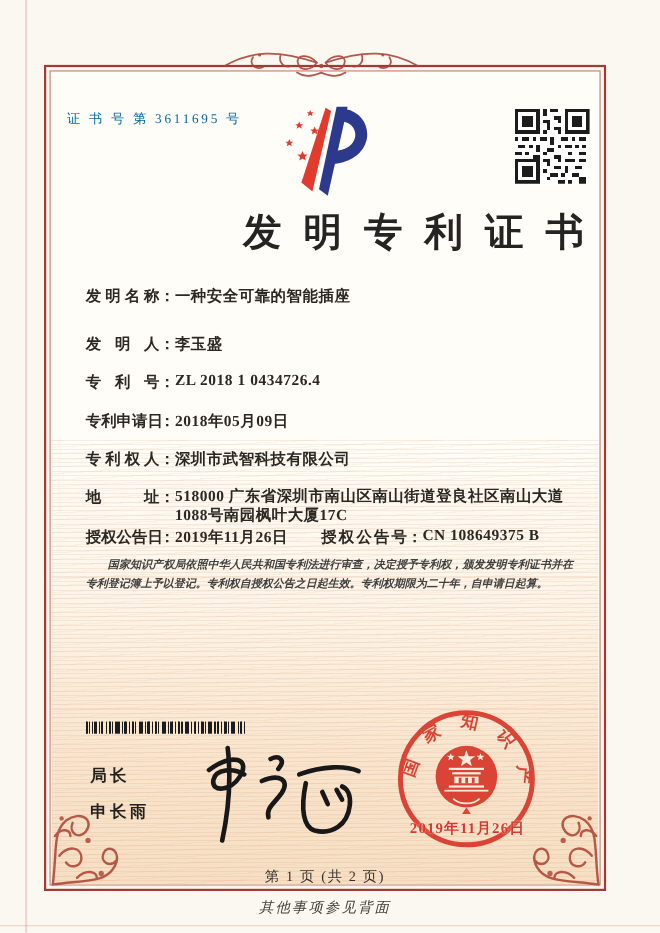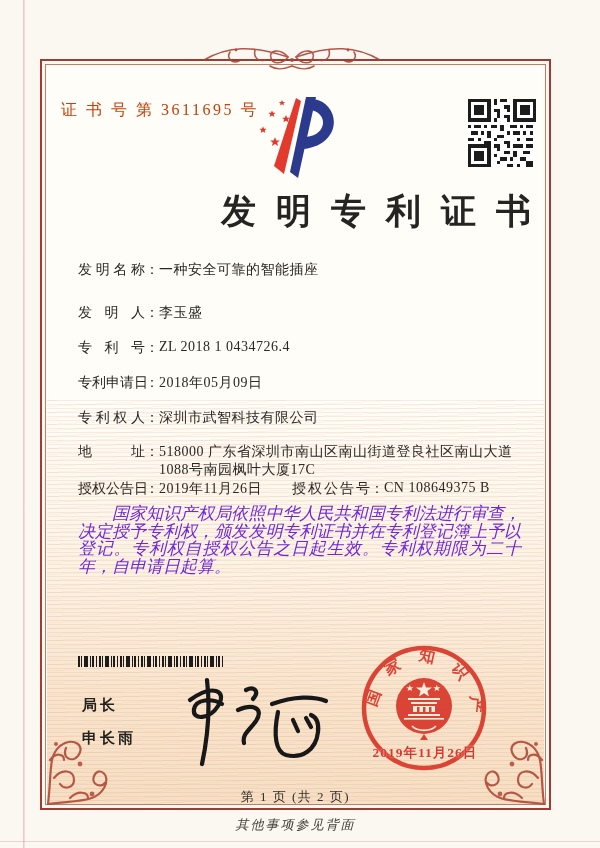--- a/index.html
+++ b/index.html
@@ -31,37 +31,37 @@
       repeating-linear-gradient(177deg, rgba(222,160,112,.10) 0 1px, rgba(0,0,0,0) 1px 6px),
       linear-gradient(180deg, rgba(250,233,214,0) 0%, rgba(249,229,205,.35) 35%, rgba(247,223,196,.85) 75%, #f6dfc4 100%);
   }
 
   .ornament-top { left:200px; top:40px; }
   .corner-flourish { pointer-events:none; }
   .corner-left  { left:44px;  top:694px; }
   .corner-right { left:448px; top:694px; transform:scaleX(-1); }
 
   
-  .cert-no { left:61px; top:100px; font-size:16px; letter-spacing:2.5px; color:#c2410c; }
+  .cert-no { left:61px; top:100px; font-size:12px; letter-spacing:2.5px; color:#0369a1; }
   .logo { left:246px; top:92px; }
   .qr { left:468px; top:99px; width:68px; height:68px; }
   .title { left:40px; top:188px; width:511px; text-align:right;
     font-size:35px; font-weight:600; letter-spacing:20px; text-indent:20px; color:#262422; }
 
   
-  .row { left:78px; width:450px; font-size:14px; color:#2b2824; white-space:nowrap; }
+  .row { left:78px; width:450px; font-size:14px; color:#2b2824; white-space:nowrap;font-weight:bold; }
   .lbl { display:inline-block; width:67px; text-align:justify; text-align-last:justify; vertical-align:top; }
   .colon { display:inline-block; width:14px; vertical-align:top; }
   .val { display:inline-block; vertical-align:top; letter-spacing:.5px; }
   .val-wrap { white-space:normal; width:372px; line-height:18px; }
   .pair-right { position:absolute; left:214px; top:0; white-space:nowrap; }
 
   
-  .body-text { left:78px; top:505px; width:443px; font-size:17px; line-height:17.5px;
-    font-style:italic; color:#6d28d9; text-align:justify; }
+  .body-text { left:78px; top:505px; width:443px; font-size:10px; line-height:17.5px;
+    font-style:italic; color:#404040; text-align:justify;font-weight:bold; }
   .body-text p { text-indent:2em; margin:0; }
 
   
   .barcode { left:78px; top:656px; width:146px; height:11px;
     background:
       repeating-linear-gradient(90deg,#1c1c1c 0 1px, rgba(0,0,0,0) 1px 3px),
       repeating-linear-gradient(90deg,#1c1c1c 0 2px, rgba(0,0,0,0) 2px 7px);
   }
   .official-title { left:82px; top:696px; font-size:15px; font-weight:600; letter-spacing:3px;
     font-family:"Liberation Sans","DejaVu Sans",sans-serif; color:#24221f; }

